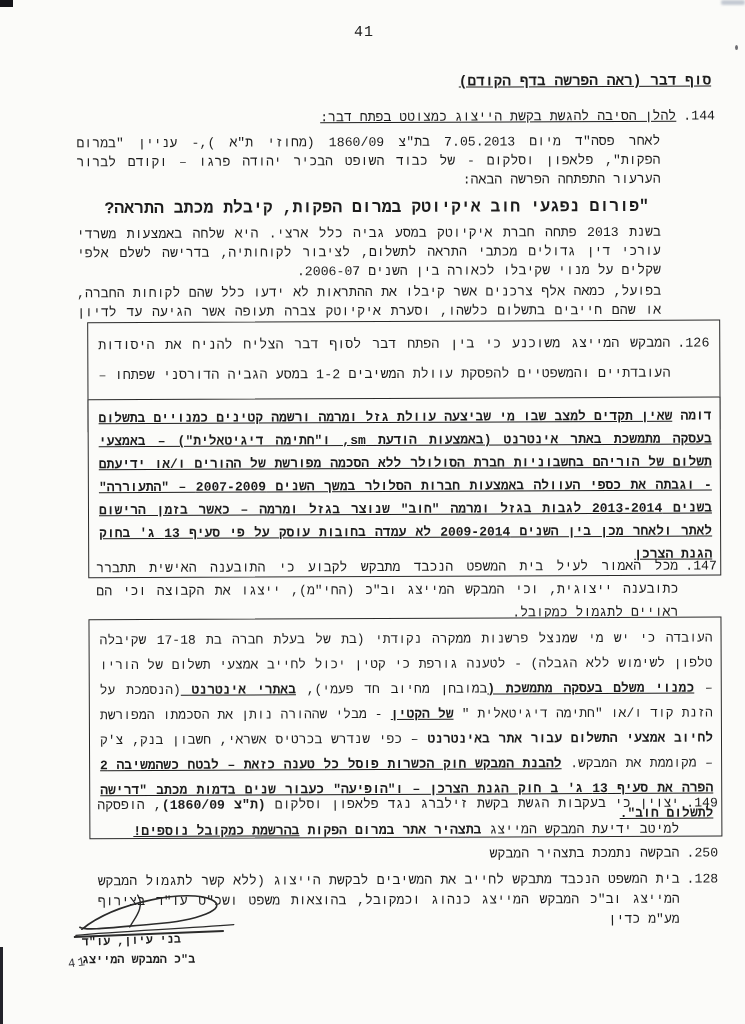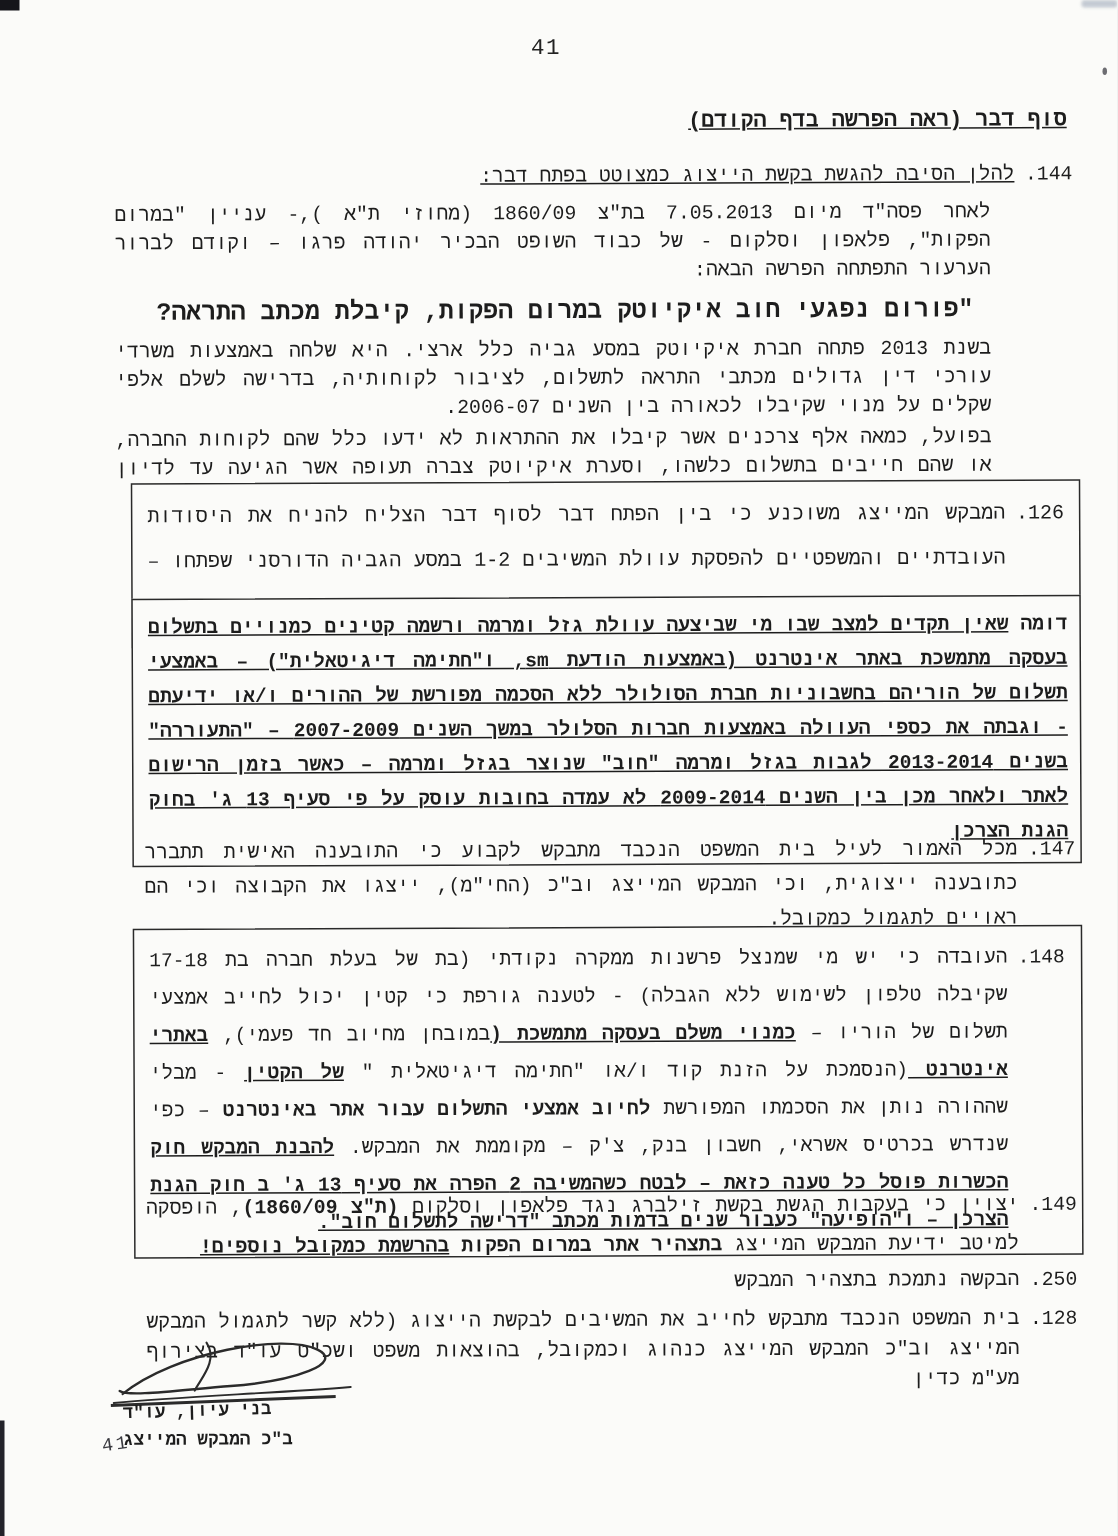--- a/index.html
+++ b/index.html
@@ -81,21 +81,20 @@
             <div class="blk"><span class="b">דומה  </span><span class="b u">שאין תקדים למצב שבו מי שביצעה עוולת גזל ומרמה ורשמה קטינים כמנויים בתשלום בעסקה מתמשכת באתר אינטרנט (באמצעות הודעת sm, ו"חתימה דיגיטאלית") – באמצעי תשלום של הוריהם בחשבוניות חברת הסולולר ללא הסכמה מפורשת של ההורים ו/או ידיעתם - וגבתה את כספי העוולה באמצעות חברות הסלולר במשך השנים 2007-2009 – "התעוררה" בשנים 2013-2014 לגבות בגזל ומרמה "חוב" שנוצר בגזל ומרמה – כאשר בזמן הרישום לאתר ולאחר מכן בין השנים 2009-2014 לא עמדה בחובות עוסק על פי סעיף 13 ג' בחוק הגנת הצרכן</span></div>
           </div>
         </div>
         <div class="para para-147">
           <div class="num">147.</div>
           <div class="pbody">
             <div class="blk"><span>מכל האמור לעיל בית המשפט הנכבד מתבקש לקבוע כי התובענה האישית תתברר כתובענה ייצוגית, וכי המבקש המייצג וב"כ (החי"מ), ייצגו את הקבוצה וכי הם ראויים לתגמול כמקובל.</span></div>
           </div>
         </div>
         <div class="para para-148 boxed">
-          <div class="num">148.</div>
           <div class="pbody">
             <div class="blk"><span>העובדה כי יש מי שמנצל פרשנות ממקרה נקודתי (בת של בעלת חברה בת 17-18 שקיבלה טלפון לשימוש ללא הגבלה) - לטענה גורפת כי  קטין יכול לחייב אמצעי תשלום של הוריו – </span><span class="b u">כמנוי משלם בעסקה מתמשכת (</span><span>במובחן מחיוב חד פעמי), </span><span class="b u">באתרי אינטרנט </span><span>(הנסמכת על  הזנת קוד ו/או "חתימה דיגיטאלית " </span><span class="b u">של הקטין</span><span>  - מבלי שההורה   נותן את הסכמתו המפורשת </span><span class="b">לחיוב אמצעי התשלום עבור אתר באינטרנט</span><span> – כפי שנדרש בכרטיס אשראי, חשבון בנק, צ'ק – מקוממת את המבקש.    </span><span class="b u">להבנת המבקש חוק הכשרות פוסל כל טענה כזאת – לבטח כשהמשיבה 2 הפרה את סעיף 13 ג' ב חוק הגנת הצרכן – ו"הופיעה"  כעבור שנים בדמות מכתב "דרישה לתשלום  חוב".</span></div>
           </div>
         </div>
         <div class="para para-149">
           <div class="num">149.</div>
           <div class="pbody">
             <div class="blk"><span>יצוין כי  בעקבות הגשת בקשת זילברג נגד פלאפון וסלקום </span><span class="b">(ת"צ 1860/09)</span><span>, הופסקה למיטב ידיעת המבקש המייצג </span><span class="b">בתצהיר אתר במרום הפקות  </span><span class="b u">בהרשמת כמקובל נוספים!</span></div>
           </div>
         </div>

